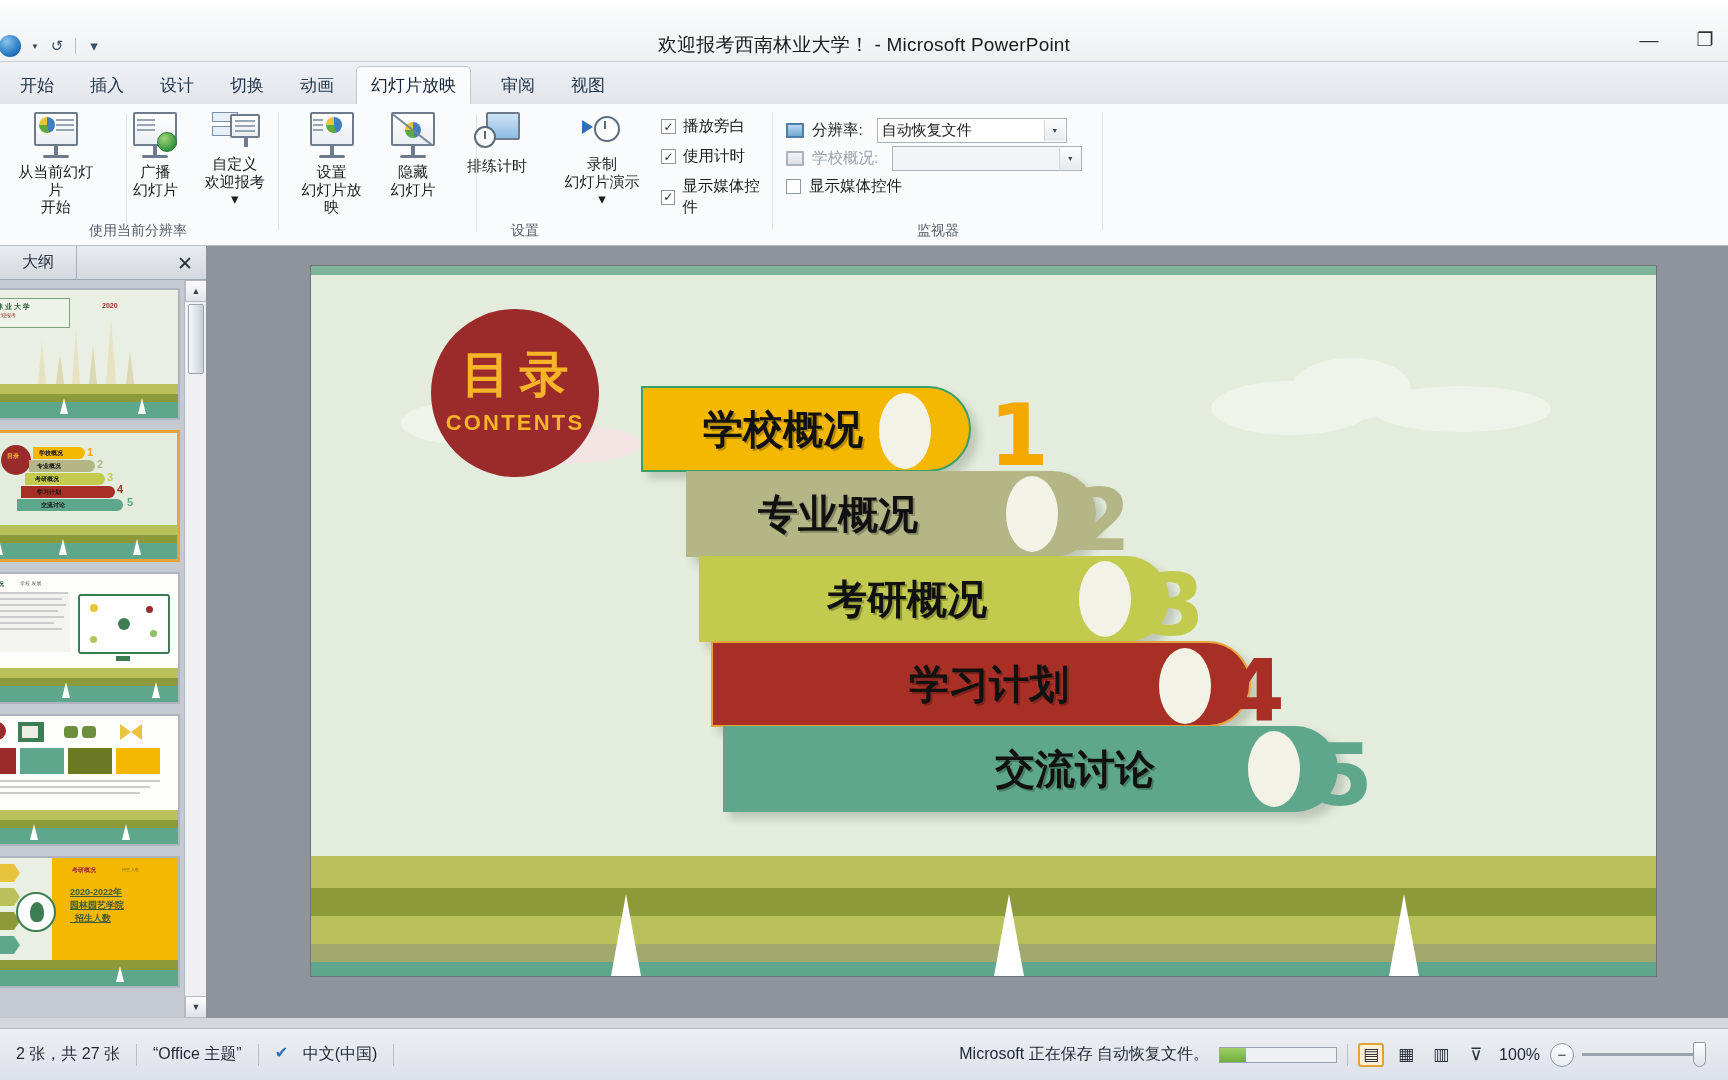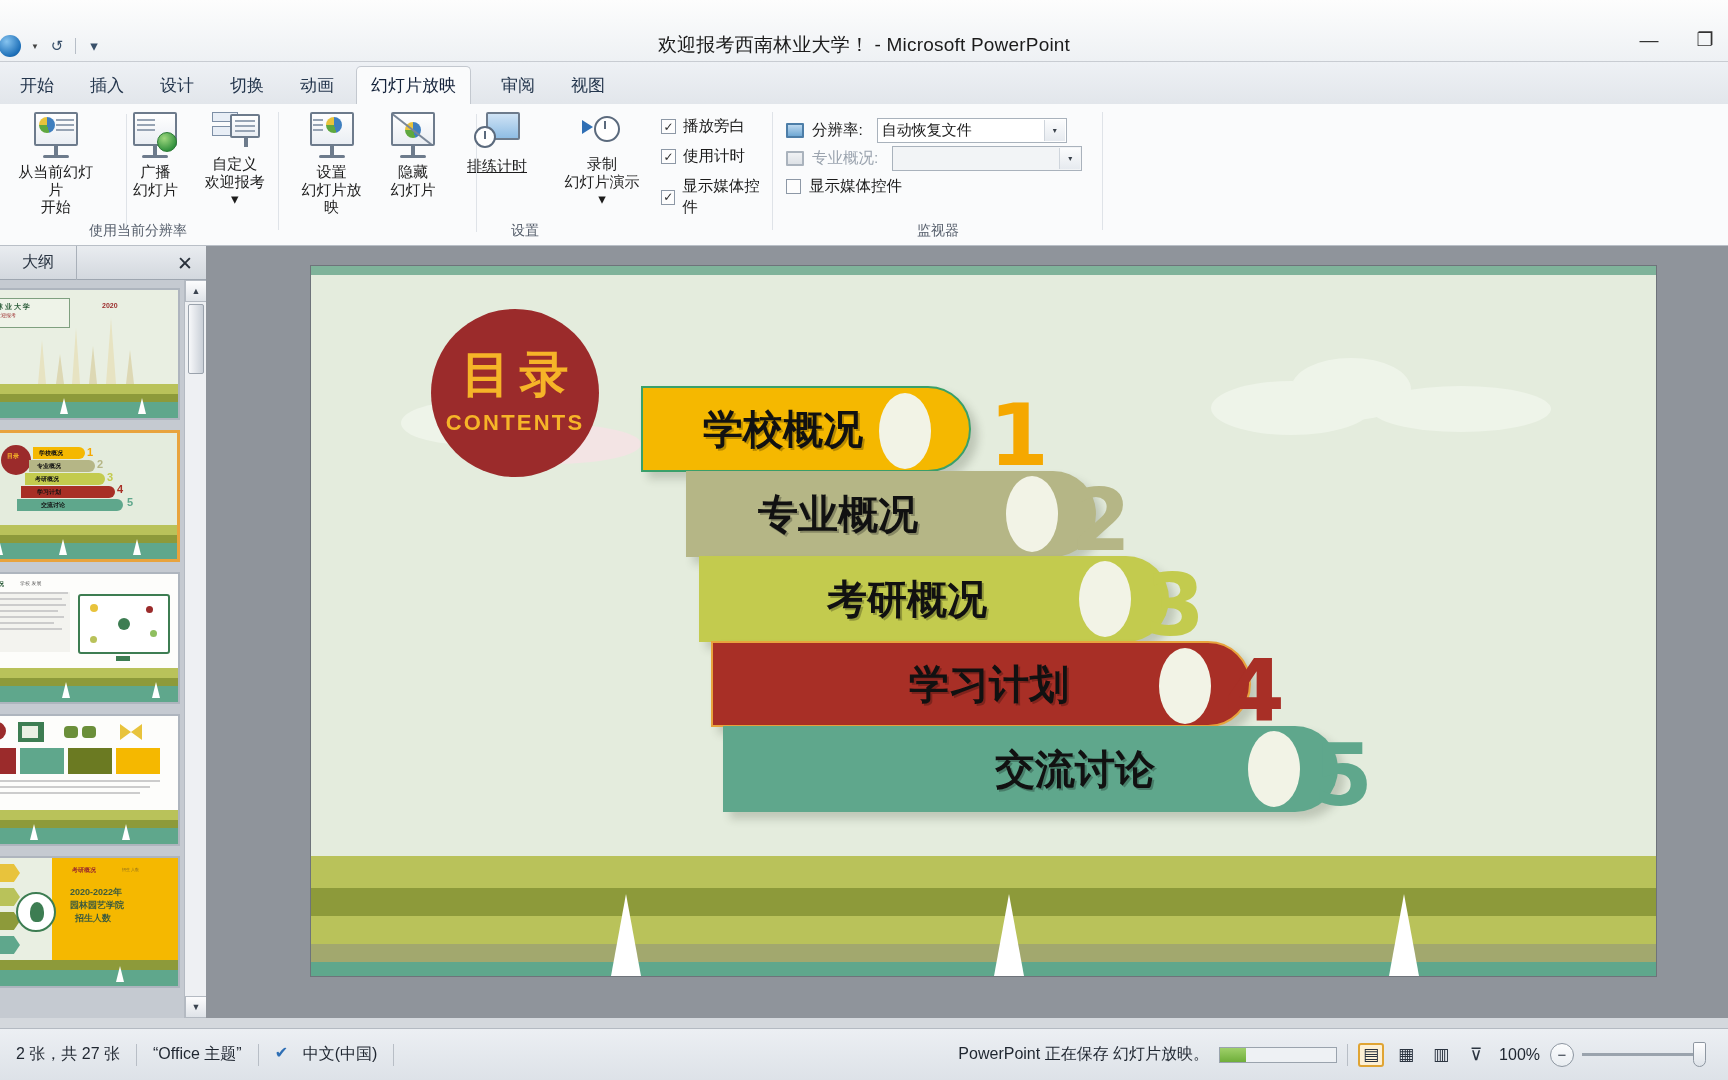--- a/index.html
+++ b/index.html
@@ -392,21 +392,21 @@
               <div class="pie" style="left:12px; top:8px;"></div>
               <div class="slash"></div>
             </div>
             <div class="ic-stand"></div>
               <div class="ic-base"></div>
           </div>
           <div class="lbl">隐藏
 幻灯片</div>
         </div>
         <div class="gsep" style="left:196px;"></div>
-        <div class="bigbtn" style="margin-left:8px;text-decoration:underline;">
+        <div class="bigbtn" style="margin-left:8px;">
           <div class="ic" style="position:relative; width:46px; height:40px;">
             <div class="ic-screen" style="position:absolute; right:0; top:0; width:34px; height:28px; background:linear-gradient(#cfe3f5,#8fbde4);"></div>
             <div class="clock" style="left:0; bottom:4px;"></div>
           </div>
           <div class="lbl">排练计时</div>
         </div>
         <div class="bigbtn" style="margin-left:18px;">
           <div class="ic" style="position:relative; width:44px; height:38px;">
             <div class="clock" style="left:14px; bottom:8px; width:26px; height:26px;"></div>
             <div class="play-tri" style="left:2px; top:8px;"></div>
@@ -438,21 +438,21 @@
         <div class="monrow">
           <span class="mon-ic"></span>
           <span>分辨率:</span>
           <span class="combo" style="margin-left:6px;">
             <span>自动恢复文件</span>
             <span class="arr">▾</span>
           </span>
         </div>
         <div class="monrow dim">
           <span class="mon-ic grey"></span>
-          <span>专业概况:</span>
+          <span>学校概况:</span>
           <span class="combo disabled" style="margin-left:6px;">
             <span></span>
             <span class="arr">▾</span>
           </span>
         </div>
         <div class="monrow">
           <span class="cbox off">✓</span>
           <span>显示媒体控件</span>
         </div>
       </div>
@@ -569,21 +569,21 @@
         <div style="position:absolute;inset:0;background:#f5b800;"></div>
         <div style="position:absolute;left:0;top:0;width:66px;height:100%;background:#e9efe2;"></div>
         <div style="position:absolute;left:0;top:6px;width:34px;height:18px;background:#e8c33c;clip-path:polygon(0 0,82% 0,100% 50%,82% 100%,0 100%);"></div>
         <div style="position:absolute;left:0;top:30px;width:34px;height:18px;background:#b9c25a;clip-path:polygon(0 0,82% 0,100% 50%,82% 100%,0 100%);"></div>
         <div style="position:absolute;left:0;top:54px;width:34px;height:18px;background:#8d9a3a;clip-path:polygon(0 0,82% 0,100% 50%,82% 100%,0 100%);"></div>
         <div style="position:absolute;left:0;top:78px;width:34px;height:18px;background:#5fa78c;clip-path:polygon(0 0,82% 0,100% 50%,82% 100%,0 100%);"></div>
         <div style="position:absolute;left:30px;top:34px;width:40px;height:40px;border-radius:50%;border:2px solid #3d7d52;background:#fff;"></div>
         <div style="position:absolute;left:44px;top:44px;width:14px;height:20px;border-radius:50% 50% 40% 40%;background:#3d7d52;"></div>
         <div style="position:absolute;left:86px;top:8px;font-size:6px;font-weight:bold;color:#9b2b2b;">考研概况</div>
         <div style="position:absolute;left:136px;top:9px;font-size:4px;color:#8a6b1e;">招生 人数</div>
-        <div style="position:absolute;left:84px;top:28px;font-size:9px;font-weight:bold;color:#3d5b3d;line-height:1.45;">2020-2022年<br>园林园艺学院<br>&nbsp;&nbsp;招生人数</div>
+        <div style="position:absolute;left:84px;top:28px;font-size:9px;font-weight:bold;color:#3d5b3d;line-height:1.45;text-decoration:underline;">2020-2022年<br>园林园艺学院<br>&nbsp;&nbsp;招生人数</div>
         <div style="position:absolute;left:0;bottom:16px;width:100%;height:10px;background:#8d9a3a;"></div>
         <div style="position:absolute;left:0;bottom:0;width:100%;height:16px;background:#5fa78c;"></div>
         <div style="position:absolute;left:130px;bottom:4px;width:0;height:0;border-left:4px solid transparent;border-right:4px solid transparent;border-bottom:16px solid #fff;"></div>
       </div>
     </div>
 
     <div class="pane-scroll">
       <div class="sbtn">▲</div>
       <div class="sthumb"></div>
       <div class="sbtn bot">▼</div>
@@ -661,21 +661,21 @@
     <div class="st-sep"></div>
     <div class="st-item">“Office 主题”</div>
     <div class="st-sep"></div>
     <div class="st-item">
       <span class="spell"></span>
       <span>中文(中国)</span>
     </div>
     <div class="st-sep"></div>
 
     <div class="st-right">
-      <span>PowerPoint 正在保存 幻灯片放映。</span>
+      <span>Microsoft 正在保存 自动恢复文件。</span>
       <span class="prog">
           <i style="width:22%"></i>
         </span>
       <span class="st-sep"></span>
       <span class="viewbtns">
         <span class="vb active">▤</span>
         <span class="vb">▦</span>
         <span class="vb">▥</span>
         <span class="vb">⊽</span>
       </span>

